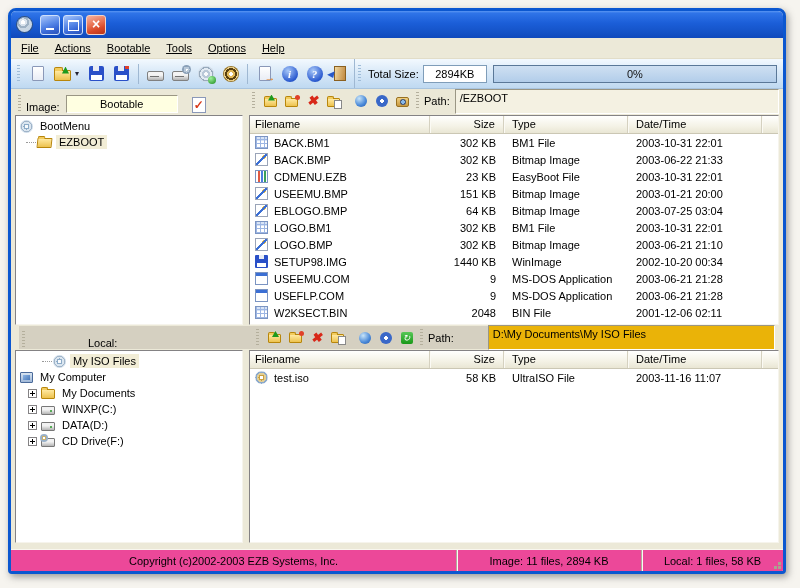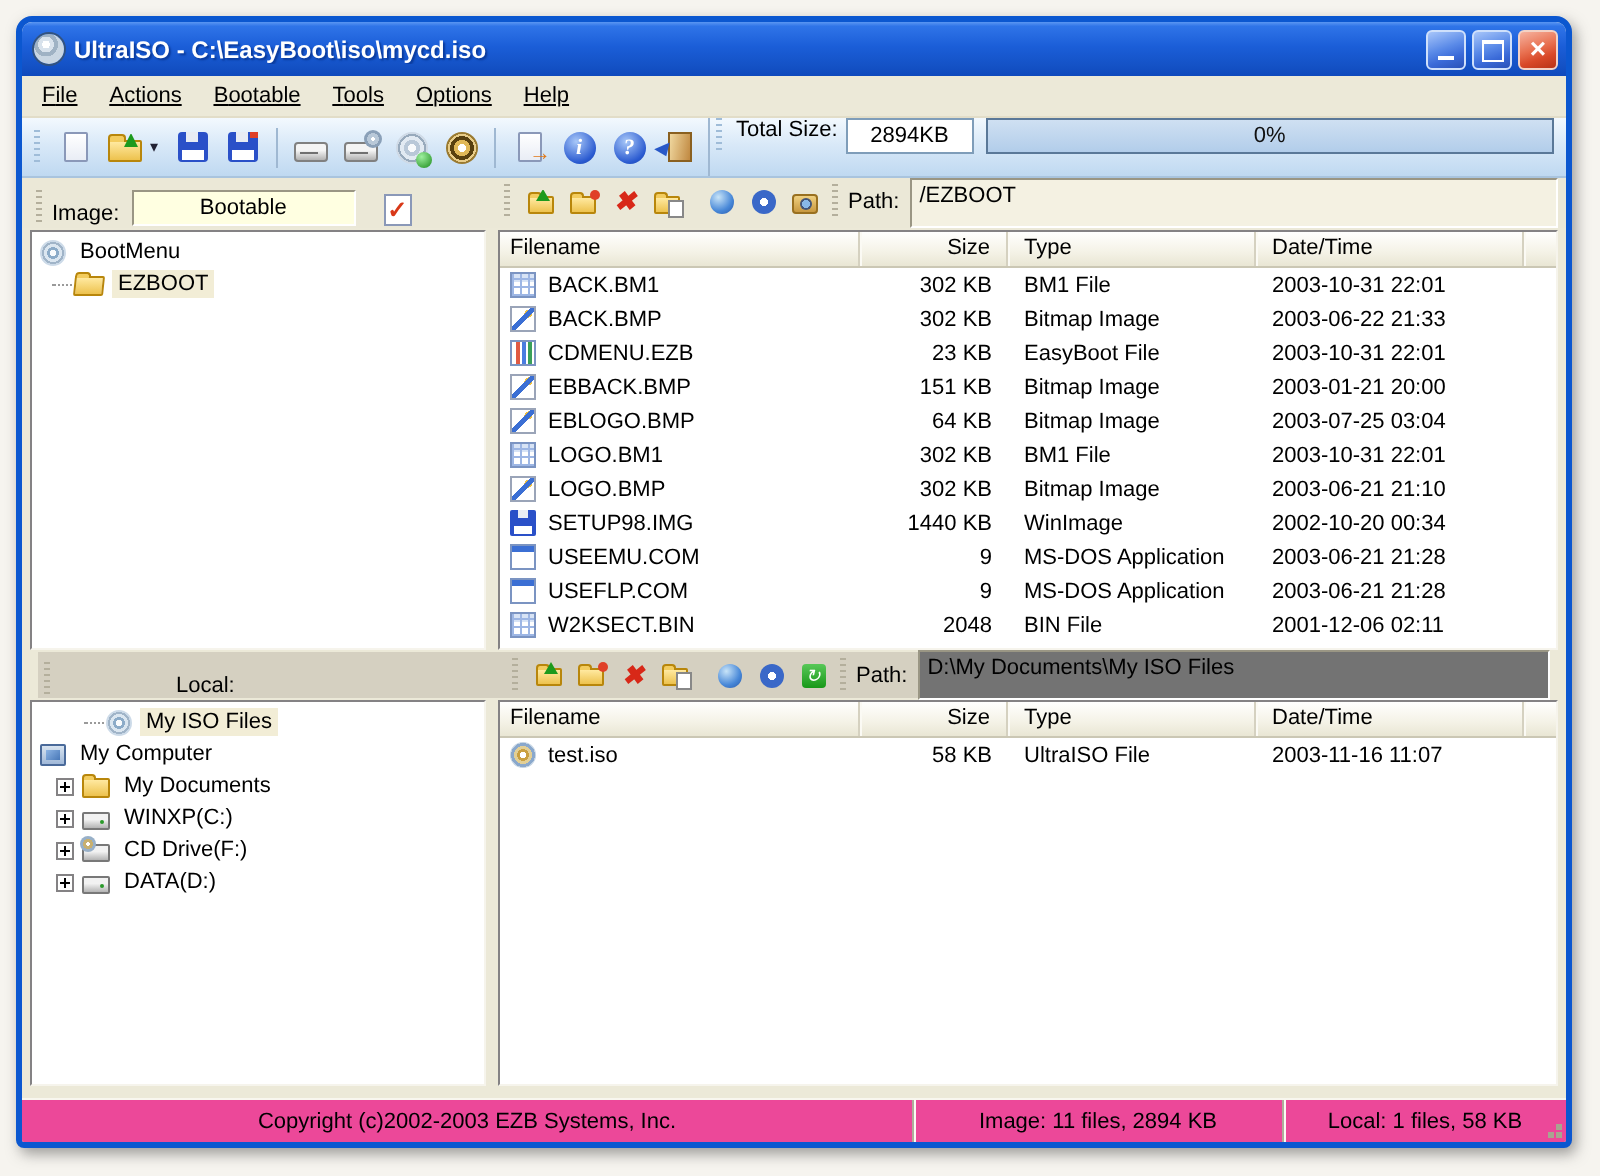--- a/index.html
+++ b/index.html
@@ -72,21 +72,21 @@
   .ic-round { width:16px; height:16px; border-radius:50%;
     background:radial-gradient(circle at 38% 30%,#a8c8f8,#2a5ad0 70%,#1a3f9e); color:#fff; }
   .ic-round::after { position:absolute; left:0; right:0; top:0; text-align:center; line-height:16px;
     font-weight:bold; font-size:11px; font-family:"Liberation Serif", serif; }
   .ic-info::after { content:"i"; }
   .ic-help::after { content:"?"; }
   .ic-exit { width:12px; height:15px; background:linear-gradient(100deg,#f0d8a0,#c08840); border:1px solid #8a6020; }
   .ic-exit::after { content:"\25C0"; position:absolute; left:-8px; top:2px; font-size:9px; color:#2858c8; }
 
   
-  .tb1-right { flex:1; display:flex; height:100%; border-left:1px solid #9fb8d2; margin-left:2px; }
+  .tb1-right { flex:1; display:flex; align-items:center; height:100%; border-left:1px solid #9fb8d2; margin-left:2px; }
   .ts-label { margin:0 4px 0 2px; white-space:nowrap; }
   .ts-field { width:64px; height:18px; background:#fff; border:1px solid #7f9db9; text-align:center; line-height:16px; flex:none; }
   .progress { flex:1; height:18px; margin:0 6px 0 6px; border:1px solid #5a7898;
     background:linear-gradient(#cfe0f2,#b2cdea); text-align:center; line-height:16px; color:#111; }
 
   
   .bar-row { height:25px; flex:none; display:flex; align-items:center; background:#ebe8d7; padding:0 4px 1px; }
   .cap { width:228px; flex:none; display:flex; align-items:flex-end; height:23px; }
   .cap-label { white-space:nowrap; }
   .combo { width:112px; height:18px; margin-left:6px; background:#ffffe1; border:1px solid #9a9684;
@@ -97,21 +97,21 @@
   .mini-tools { display:flex; align-items:center; flex:none; }
   .mbtn { width:21px; height:20px; display:flex; align-items:center; justify-content:center; flex:none; }
   .path-chunk { flex:1; display:flex; align-items:center; }
   .path-label { margin-right:5px; white-space:nowrap; }
   .path-field { flex:1; height:25px; background:#f4f1e2; border:1px solid #9a9684;
     border-right-color:#fff; border-bottom-color:#fff; line-height:16px; padding-left:4px; white-space:nowrap; }
 
   .local-row { height:23px; flex:none; display:flex; align-items:center; background:#d5d0c1; margin:1px 4px 1px; }
   .local-row .cap { background:#d5d0c1; }
   .local-row .cap-label { padding-left:58px; }
-  .local-row .path-field { background:#737373; }
+  .local-row .path-field { background:#eab308;margin-left:29px; }
 
   
   .mi { position:relative; display:inline-block; }
   .mi-folder { width:13px; height:9px; background:linear-gradient(#ffe9a0,#edc24e); border:1px solid #b8860b;
     border-radius:1px; margin-top:2px; }
   .mi-folder::before { content:""; position:absolute; left:-1px; top:-3px; width:5px; height:2px;
     background:#f3cc5e; border:1px solid #b8860b; border-bottom:none; border-radius:2px 2px 0 0; }
   .mi-extract::after { content:""; position:absolute; left:3px; top:-4px; width:7px; height:6px;
     background:#1d9a1d; clip-path:polygon(0 100%,100% 100%,50% 0); }
   .mi-new::after { content:""; position:absolute; right:-3px; top:-4px; width:5px; height:5px; border-radius:50%; background:#e04028; }
@@ -216,21 +216,20 @@
   .rgrip { position:absolute; right:2px; bottom:2px; width:3px; height:3px; background:#a8a490;
     box-shadow:-4px 0 0 #a8a490, 0 -4px 0 #a8a490; }
 </style>
 </head>
 <body>
 
 <div class="win">
 
   <div class="titlebar">
     <span class="logo"></span>
-    <span class="title-text">UltraISO - C:\EasyBoot\iso\mycd.iso</span>
     <span class="tbn btn-min"></span>
     <span class="tbn btn-max"></span>
     <span class="tbn btn-close"></span>
   </div>
 
   <div class="menubar">
     <span class="menu-item">File</span>
     <span class="menu-item">Actions</span>
     <span class="menu-item">Bootable</span>
     <span class="menu-item">Tools</span>
@@ -375,21 +374,21 @@
               <i class="fi" data-icon="ezb"></i>
               <span class="fn">CDMENU.EZB</span>
             </span>
           <span class="c-size">23 KB</span>
           <span class="c-type">EasyBoot File</span>
           <span class="c-date">2003-10-31 22:01</span>
         </div>
         <div class="row grid">
           <span class="c-name">
               <i class="fi" data-icon="bmp"></i>
-              <span class="fn">EBBACK.BMP</span>
+              <span class="fn">USEEMU.BMP</span>
             </span>
           <span class="c-size">151 KB</span>
           <span class="c-type">Bitmap Image</span>
           <span class="c-date">2003-01-21 20:00</span>
         </div>
         <div class="row grid">
           <span class="c-name">
               <i class="fi" data-icon="bmp"></i>
               <span class="fn">EBLOGO.BMP</span>
             </span>
@@ -508,27 +507,27 @@
           <i class="tico" data-icon="folder"></i>
           <span class="tlabel">My Documents</span>
         </div>
         <div class="titem ind1e">
           <span class="exp plus"></span>
           <i class="tico" data-icon="drive"></i>
           <span class="tlabel">WINXP(C:)</span>
         </div>
         <div class="titem ind1e">
           <span class="exp plus"></span>
+          <i class="tico" data-icon="drive"></i>
+          <span class="tlabel">DATA(D:)</span>
+        </div>
+        <div class="titem ind1e">
+          <span class="exp plus"></span>
           <i class="tico" data-icon="cddrive"></i>
           <span class="tlabel">CD Drive(F:)</span>
-        </div>
-        <div class="titem ind1e">
-          <span class="exp plus"></span>
-          <i class="tico" data-icon="drive"></i>
-          <span class="tlabel">DATA(D:)</span>
         </div>
       </div>
       <span class="vsplit"></span>
       <div class="pane list-pane">
         <div class="lheader grid">
           <span class="hc c-name">Filename</span>
           <span class="hc c-size">Size</span>
           <span class="hc c-type">Type</span>
           <span class="hc c-date">Date/Time</span>
           <span class="hc hc-last"></span>

